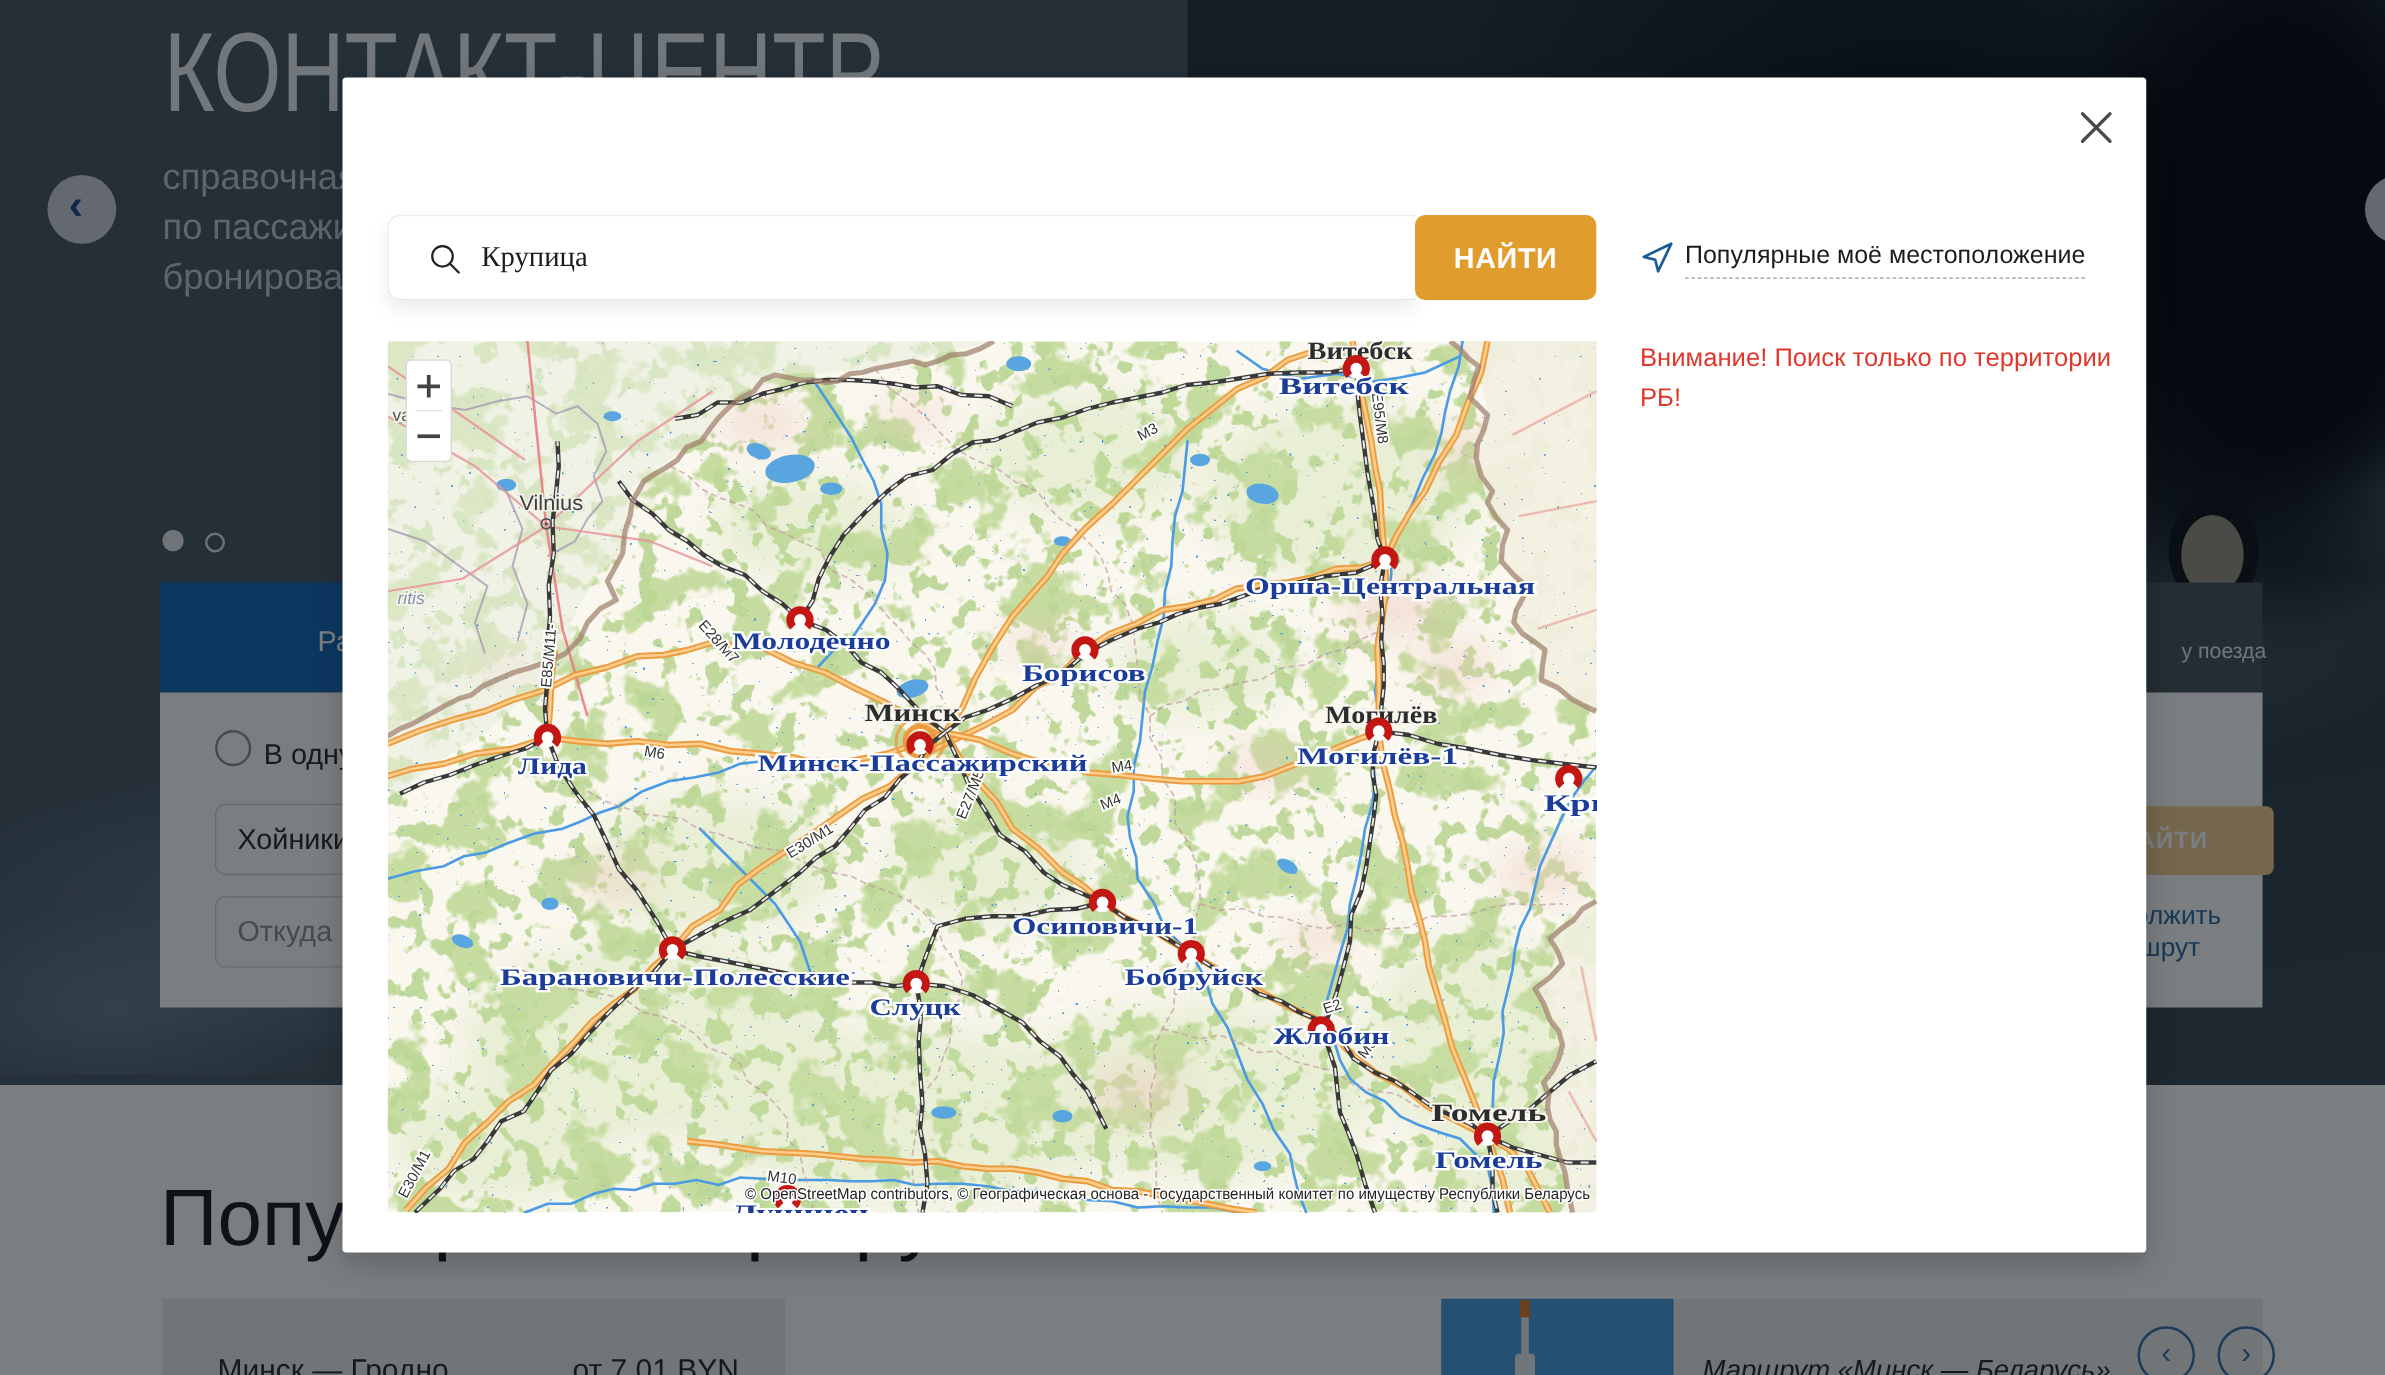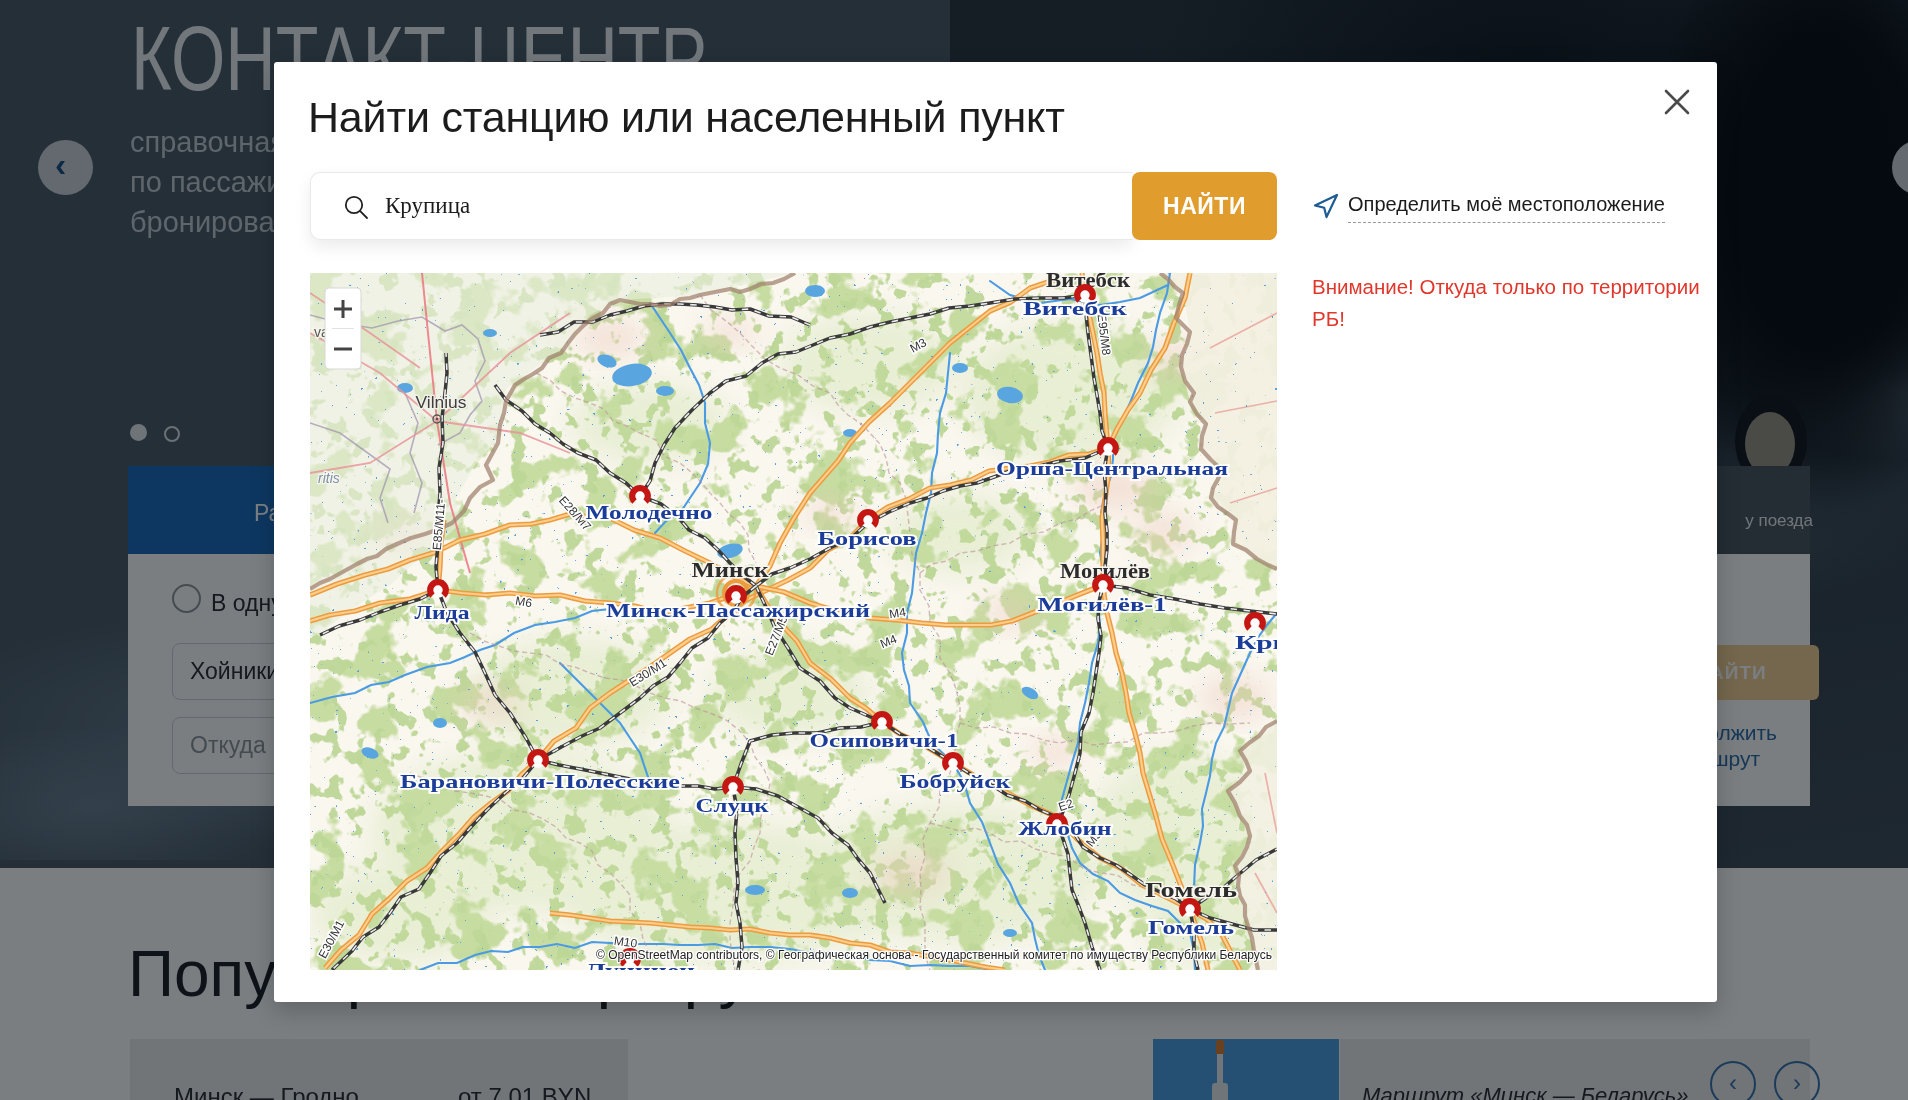--- a/index.html
+++ b/index.html
@@ -113,41 +113,40 @@
       </div>
     <div class="card c4">
         <div class="ctext" style="left:22px">Маршрут «Минск — Беларусь»</div>
       </div>
   </div>
   <div class="cbtn" style="left:1710px">‹</div>
   <div class="cbtn" style="left:1774px">›</div>
 </div>
 <div class="dim"></div>
 <div class="modal">
-  <div class="m-title">Найти станцию или населенный пункт</div>
   <div class="m-close">
       <svg width="28" height="28" viewBox="0 0 28 28">
         <path d="M3 3 L25 25 M25 3 L3 25" stroke="#4a4a4a" stroke-width="2.6" stroke-linecap="round"></path>
       </svg>
     </div>
   <div class="srch">
     <svg width="26" height="26" viewBox="0 0 26 26" fill="none">
         <circle cx="11" cy="11" r="8.2" stroke="#222" stroke-width="1.8"></circle>
         <path d="M17.2 17.2 L24 24" stroke="#222" stroke-width="1.8" stroke-linecap="round"></path>
       </svg>
     <div class="srch-txt">Крупица</div>
   </div>
   <div class="sbtn">НАЙТИ</div>
   <div class="geo">
     <svg width="28" height="28" viewBox="0 0 28 28" fill="none">
         <path d="M3 13.5 L25 3 L14.5 25 L12.2 15.8 Z" stroke="#1d5b94" stroke-width="2.2" stroke-linejoin="round" fill="none"></path>
       </svg>
-    <div class="geo-txt">Определить моё местоположение</div>
-  </div>
-  <div class="warn">Внимание! Откуда только по территории РБ!</div>
+    <div class="geo-txt">Популярные моё местоположение</div>
+  </div>
+  <div class="warn">Внимание! Поиск только по территории РБ!</div>
   <div class="mapwrap" id="mapwrap">
   <svg id="mapsvg" width="967" height="697" viewBox="0 0 967 697">
 <defs>
 <filter id="veg1" x="0" y="0" width="100%" height="100%">
  <feTurbulence type="fractalNoise" baseFrequency="0.022" numOctaves="4" seed="11"></feTurbulence>
  <feColorMatrix type="matrix" values="0 0 0 0 0  0 0 0 0 0  0 0 0 0 0  14 0 0 0 -7.8"></feColorMatrix>
  <feComposite in="SourceGraphic" operator="in"></feComposite>
 </filter>
 <filter id="veg2" x="0" y="0" width="100%" height="100%">
  <feTurbulence type="fractalNoise" baseFrequency="0.055" numOctaves="3" seed="29"></feTurbulence>

